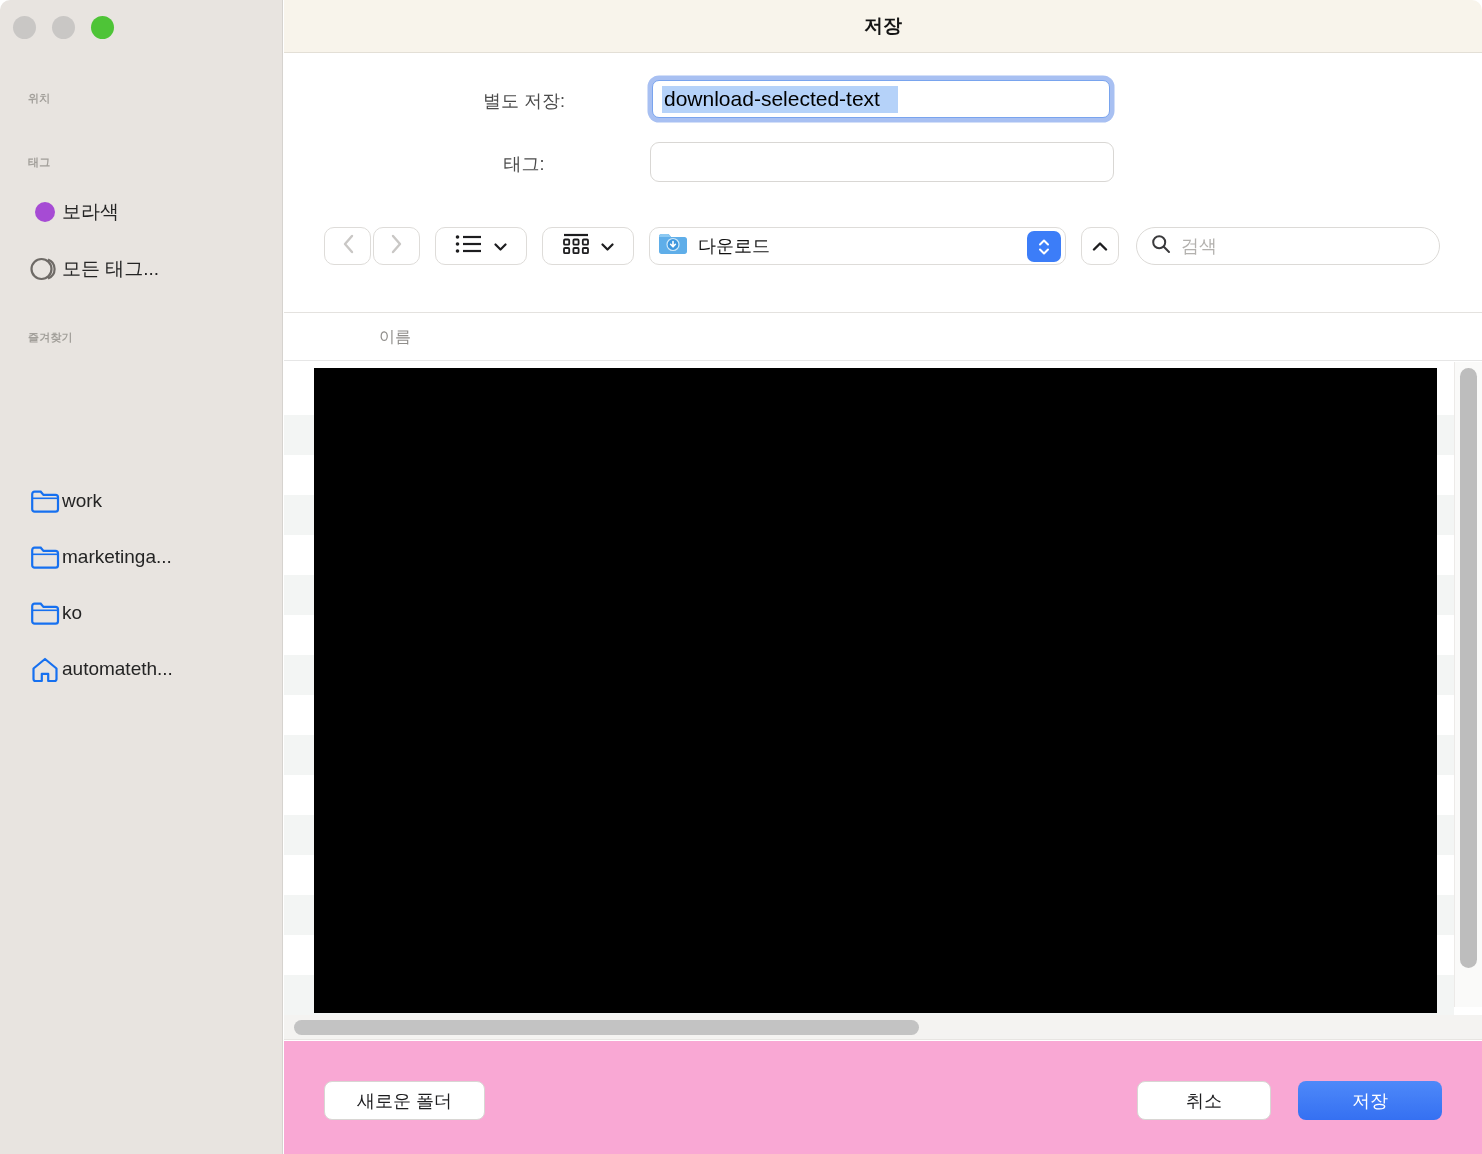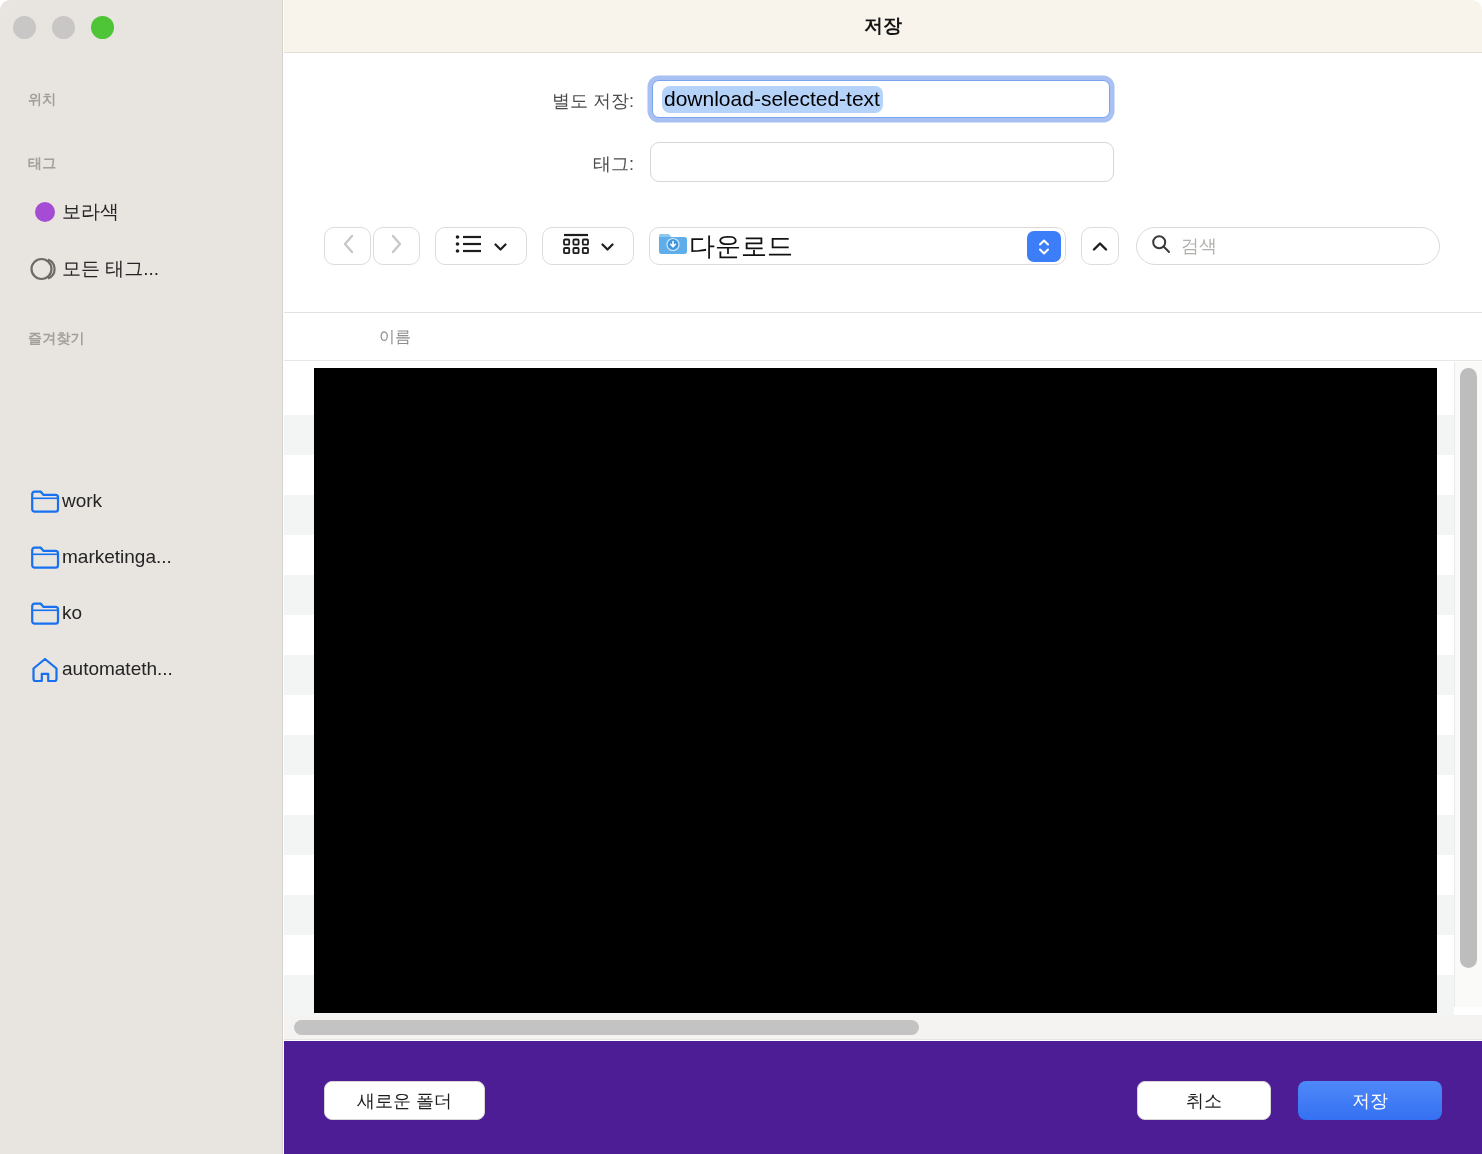--- a/index.html
+++ b/index.html
@@ -6,45 +6,45 @@
   *{box-sizing:border-box;font-family:"Liberation Sans",sans-serif;}
   .window{position:relative;width:1482px;height:1154px;background:#ffffff;
     border-radius:10px 10px 0 0;overflow:hidden;}
   
   .sidebar{position:absolute;left:0;top:0;width:283px;height:1154px;
     background:#E8E4E0;border-right:1px solid #D6D3CF;}
   .lights{position:absolute;left:13px;top:16px;display:flex;gap:16px;}
   .light{width:23px;height:23px;border-radius:50%;display:inline-block;}
   .light.gray{background:#C9C7C5;}
   .light.green{background:#4EC437;}
-  .side-header{position:absolute;left:28px;font-size:14px;font-weight:600;
+  .side-header{position:absolute;left:28px;font-size:11px;font-weight:600;
     color:#A3A09B;letter-spacing:.2px;text-align:right;}
   .side-row{position:absolute;left:28px;right:10px;height:34px;display:flex;
     align-items:center;gap:0;cursor:default;}
   .side-ic{width:34px;display:flex;justify-content:center;align-items:center;flex:0 0 34px;}
   .side-label{font-size:19px;color:#242424;white-space:nowrap;overflow:hidden;}
   .tag-dot{width:20px;height:20px;border-radius:50%;background:#A64BD4;}
   
   .main{position:absolute;left:284px;top:0;width:1198px;height:1154px;background:#fff;}
   .titlebar{position:absolute;left:0;top:0;width:100%;height:53px;background:#F8F4EB;
     border-bottom:1px solid #E3DFD6;display:flex;align-items:center;justify-content:center;}
   .title{font-size:19px;font-weight:700;color:#141414;}
-  .form-label{position:absolute;width:220px;text-align:right;font-size:18px;color:#4B4B4B;}
+  .form-label{position:absolute;width:220px;text-align:center;font-size:18px;color:#4B4B4B;}
   .savefield{position:absolute;left:368px;top:80px;width:458px;height:38px;background:#fff;
     border:1.5px solid #79A4EE;border-radius:7px;box-shadow:0 0 0 4.5px #A8C0F2;
     display:flex;align-items:center;padding-left:9px;font-size:21px;color:#000;}
-  .sel{background:#B5D2F9;padding:1px 3px 2px 2px;border-radius:8px;}
+  .sel{background:#B5D2F9;padding:1px 18px 2px 2px;}
   .tagfield{position:absolute;left:366px;top:142px;width:464px;height:40px;background:#fff;
     border:1px solid #D9D7D4;border-radius:9px;font-size:18px;padding:0 10px;outline:none;color:#000;}
   
   .tbtn{position:absolute;top:227px;height:38px;background:#fff;border:1px solid #DEDCD9;
     border-radius:10px;display:flex;align-items:center;justify-content:center;cursor:default;}
   .tbtn .gap{width:12px;}
   .locbtn{justify-content:flex-start;padding-left:8px;}
-  .loclabel{font-size:26px;color:#111;margin-left:1px;}
+  .loclabel{font-size:18px;color:#111;margin-left:10px;}
   .stepper{position:absolute;right:4px;top:3px;width:34px;height:31px;background:#3C7DF8;
     border-radius:7px;display:flex;align-items:center;justify-content:center;}
   .searchpill{position:absolute;left:852px;top:227px;width:304px;height:38px;background:#fff;
     border:1px solid #DCDAD7;border-radius:19px;display:flex;align-items:center;padding:0 6px 0 14px;}
   .searchpill input{border:none;outline:none;flex:1;font-size:18px;margin-left:8px;color:#3b82f6;background:transparent;}
   .searchpill input::placeholder{color:#B3B1AE;}
   
   .colheader{position:absolute;left:0;top:312px;width:100%;height:49px;background:#fff;
     border-top:1px solid #E4E2DF;border-bottom:1px solid #E6E6E6;}
   .colheader span{position:absolute;left:95px;line-height:47px;font-size:16px;color:#908E8B;}
@@ -52,21 +52,21 @@
   .stripes{position:absolute;left:0;top:53px;width:1170px;height:600px;
     background:repeating-linear-gradient(to bottom,#F3F5F4 0 40px,#ffffff 40px 80px);}
   .blackbox{position:absolute;left:30px;top:6px;width:1123px;height:645px;background:#000;}
   .vtrack{position:absolute;left:1170px;top:0;width:28px;height:645px;background:#FAFAF9;
     border-left:1px solid #ECEAE8;}
   .vthumb{position:absolute;left:5px;top:6px;width:17px;height:600px;border-radius:9px;background:#BDBDBD;}
   .hscroll{position:absolute;left:0;top:1015px;width:100%;height:25px;background:#F4F3F1;
     border-bottom:1px solid #E7E5E2;}
   .hthumb{position:absolute;left:10px;top:5px;width:625px;height:15px;border-radius:8px;background:#C3C3C3;}
   
-  .footer{position:absolute;left:0;top:1041px;width:100%;height:113px;background:#4c1d95;}
+  .footer{position:absolute;left:0;top:1041px;width:100%;height:113px;background:#f9a8d4;}
   .fbtn{position:absolute;top:40px;height:39px;border-radius:8px;font-size:18px;
     display:flex;align-items:center;justify-content:center;cursor:default;}
   .fbtn.plain{background:#fff;border:1px solid #D8D6D3;color:#1d1d1f;}
   .fbtn.primary{background:linear-gradient(#4E89F9,#3570F2);border:none;color:#fff;}
 </style>
 </head>
 <body>
 
 <div class="window">
 

